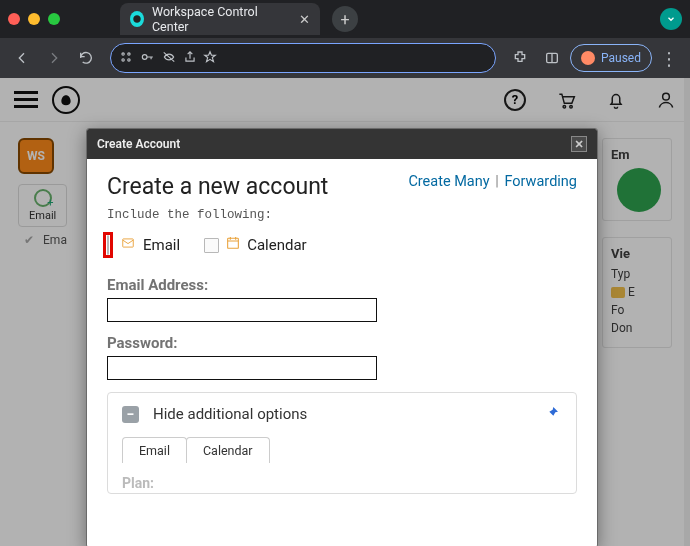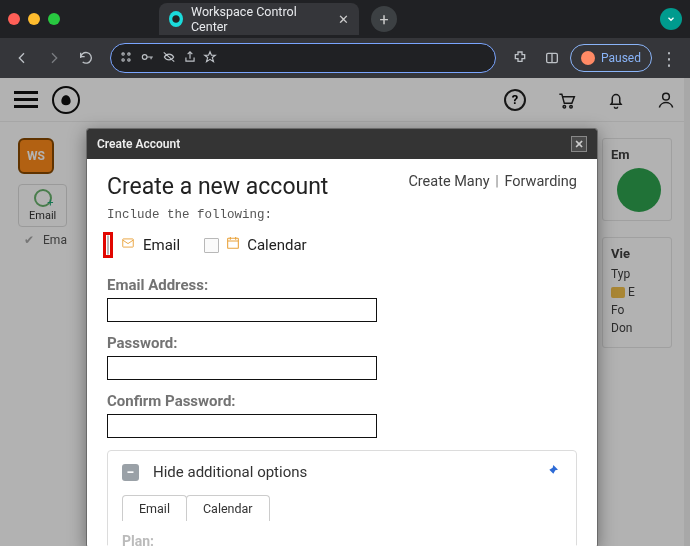--- a/index.html
+++ b/index.html
@@ -28,21 +28,20 @@
   .tab {
     display: flex; align-items: center;
     background: #35363a;
     color: #e8eaed;
     height: 32px;
     border-radius: 8px 8px 0 0;
     padding: 0 10px;
     font-size: 12.5px;
     gap: 8px;
     max-width: 200px;
-    margin-left: 39px;
   }
   .tab .favicon {
     width: 16px; height: 16px; border-radius: 50%;
     background: #1bdbdb;
     display: flex; align-items: center; justify-content: center;
   }
   .tab .favicon svg { width: 10px; height: 10px; fill: #222; }
   .tab .close { margin-left: 12px; color: #ccc; font-size: 13px; cursor: pointer; }
   .new-tab {
     width: 26px; height: 26px; margin-left: 12px;
@@ -203,21 +202,21 @@
     padding: 14px 20px;
     overflow-y:auto;
     flex:1;
     border-radius:30px;
   }
   .m-top { display:flex; align-items:flex-start; margin-bottom:4px; }
   .m-title {
     font-size: 23px; color:#222; font-weight:400;
   }
   .m-links { margin-left:auto; font-size:14.5px; }
-  .m-links a { color:#404040; text-decoration:none; cursor:pointer; }
+  .m-links a { color:#0369a1; text-decoration:none; cursor:pointer; }
   .m-links .sep { color:#888; padding:0 2px; }
 
   .include-label { font-size:12.5px; color:#555; margin:8px 0 10px;font-family:Liberation Mono, monospace; }
 
   .include-row { display:flex; align-items:center; gap:24px; margin-bottom:18px; }
   .inc-item { display:flex; align-items:center; gap:6px; font-size:15px; color:#222; }
   .chk {
     width:15px;height:15px;border:1px solid #b8b8b8;background:#fafafa;cursor:pointer;border-radius:1px;
   }
   .hl { border:3px solid #e10600; padding:1px; margin-left:-4px; }
@@ -468,24 +467,20 @@
       </div>
 
       <div class="fld">
         <label>Email Address:</label>
         <input type="text" value="" style="">
       </div>
       <div class="fld">
         <label>Password:</label>
         <input type="password" value="" style="">
       </div>
-      <div class="fld">
-        <label>Confirm Password:</label>
-        <input type="password" value="" style="">
-      </div>
 
       <div class="opts-box">
         <div class="pin">
           <svg viewBox="0 0 24 24">
               <path d="M14 3l7 7-4 1-3 5-3-3-6 6 6-6-3-3 5-3z"></path>
             </svg>
         </div>
         <div class="opts-hd">
           <span class="minus">−</span>
           <span>Hide additional options</span>

